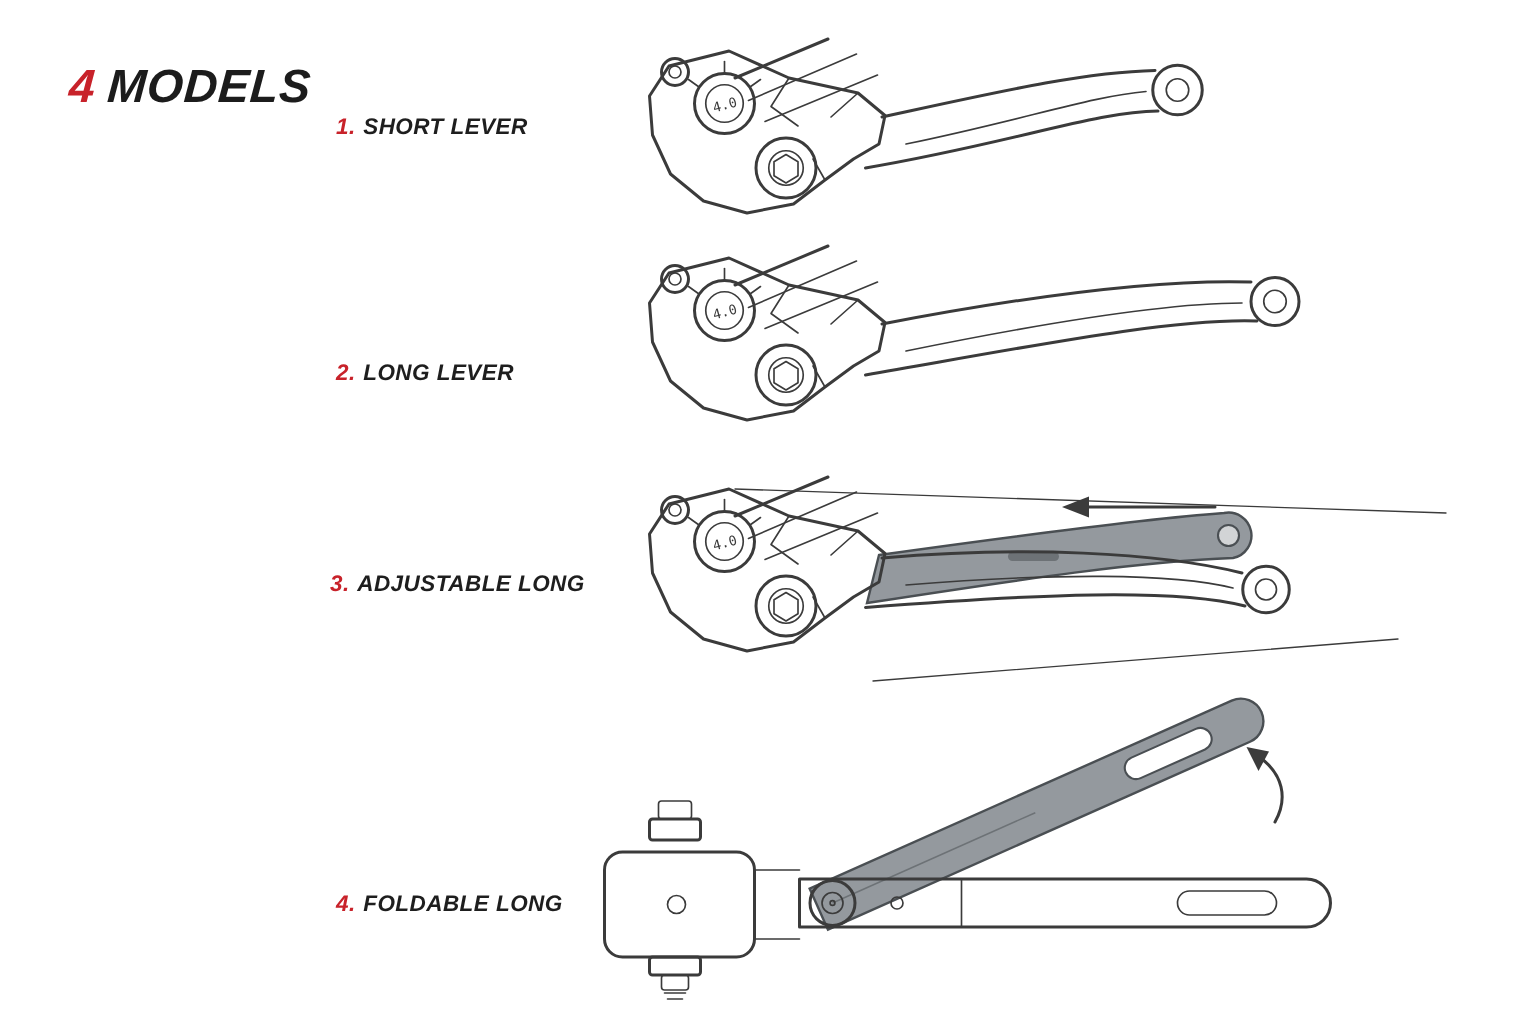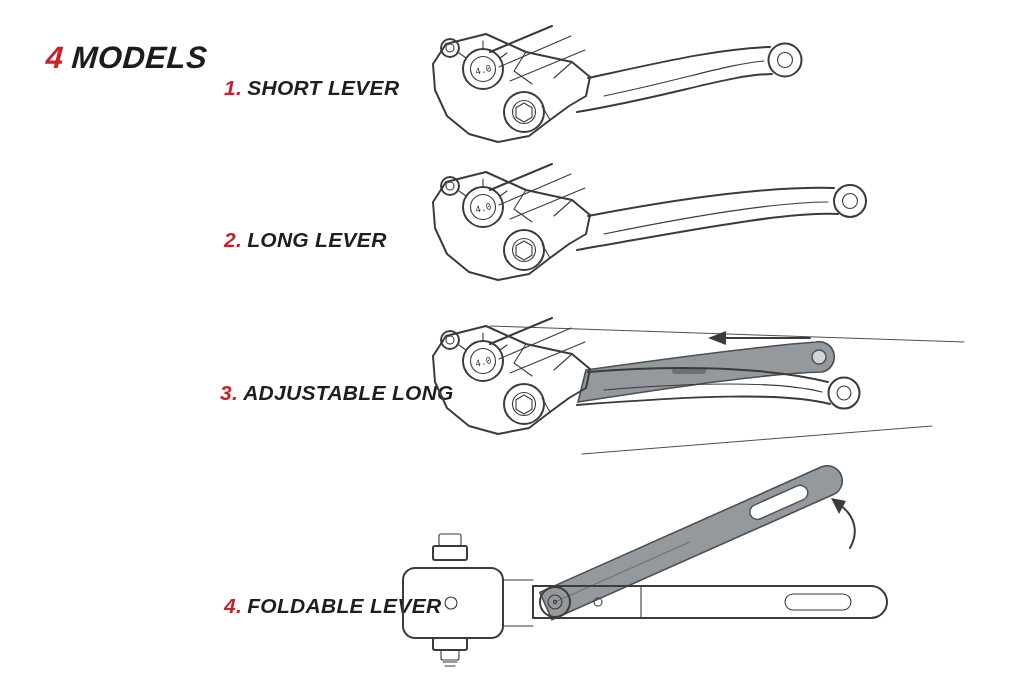--- a/index.html
+++ b/index.html
@@ -1,21 +1,21 @@
 <!DOCTYPE html>
 <html><head>
 <meta charset="utf-8">
 <style>
   html,body{margin:0;padding:0;background:#fff;}
   #stage{position:relative;width:1024px;height:678px;background:#ffffff;overflow:hidden;
          font-family:"Liberation Sans",sans-serif;}
   .title{position:absolute;left:46px;top:40px;font-size:31px;font-weight:bold;font-style:italic;
          letter-spacing:.5px;color:#1c1c1c;transform:skewX(-4deg);}
   .title .num{color:#c8222a;margin-right:8px;}
-  .model-label{position:absolute;font-size:21px;font-weight:bold;font-style:italic;
+  .model-label{position:absolute;font-size:15px;font-weight:bold;font-style:italic;
          letter-spacing:.3px;color:#1e1e1e;white-space:nowrap;}
   .model-label .num{color:#c8222a;margin-right:5px;}
   .art{position:absolute;}
   
   .ln{fill:none;stroke:#3b3b3b;stroke-width:2;stroke-linecap:round;stroke-linejoin:round;}
   .thin{stroke-width:1.1;}
   .hair{stroke-width:0.9;}
   .grayfill{fill:#94999e;stroke:#4a4f53;stroke-width:1.6;}
   .grayhole{fill:#d2d4d6;stroke:#4a4f53;stroke-width:1.4;}
   .whiteslot{fill:#ffffff;stroke:#4a4f53;stroke-width:1.4;}
@@ -27,28 +27,28 @@
 
 <div id="stage">
 
   <div class="title">
     <span class="num">4</span><span>MODELS</span>
   </div>
 
   <div class="model-label" style="left:224px;top:76px;">
     <span class="num">1.</span><span>SHORT LEVER</span>
   </div>
-  <div class="model-label" style="left:224px;top:228px;">
+  <div class="model-label" style="left:224px;top:240px;">
     <span class="num">2.</span><span>LONG LEVER</span>
   </div>
   <div class="model-label" style="left:220px;top:381px;">
     <span class="num">3.</span><span>ADJUSTABLE LONG</span>
   </div>
   <div class="model-label" style="left:224px;top:594px;">
-    <span class="num">4.</span><span>FOLDABLE LEVER</span>
+    <span class="num">4.</span><span>FOLDABLE LONG</span>
   </div>
 
   <svg class="art" style="left:372px;top:20px;" width="530" height="148" viewBox="0 0 530 148">
     <g class="ln">
       <g>
         <path d="M118 32 L180 6"></path>
           <path class="thin" d="M127 47 L199 16"></path>
           <path class="thin" d="M138 61 L213 30"></path>
       </g>
       <path d="M74 24 L114 14 L154 32 L200 42 L218 57 L214 76 L197 86 L178 100 L157 116 L126 122 L97 114 L75 96 L63 70 L61 44 Z"></path>

